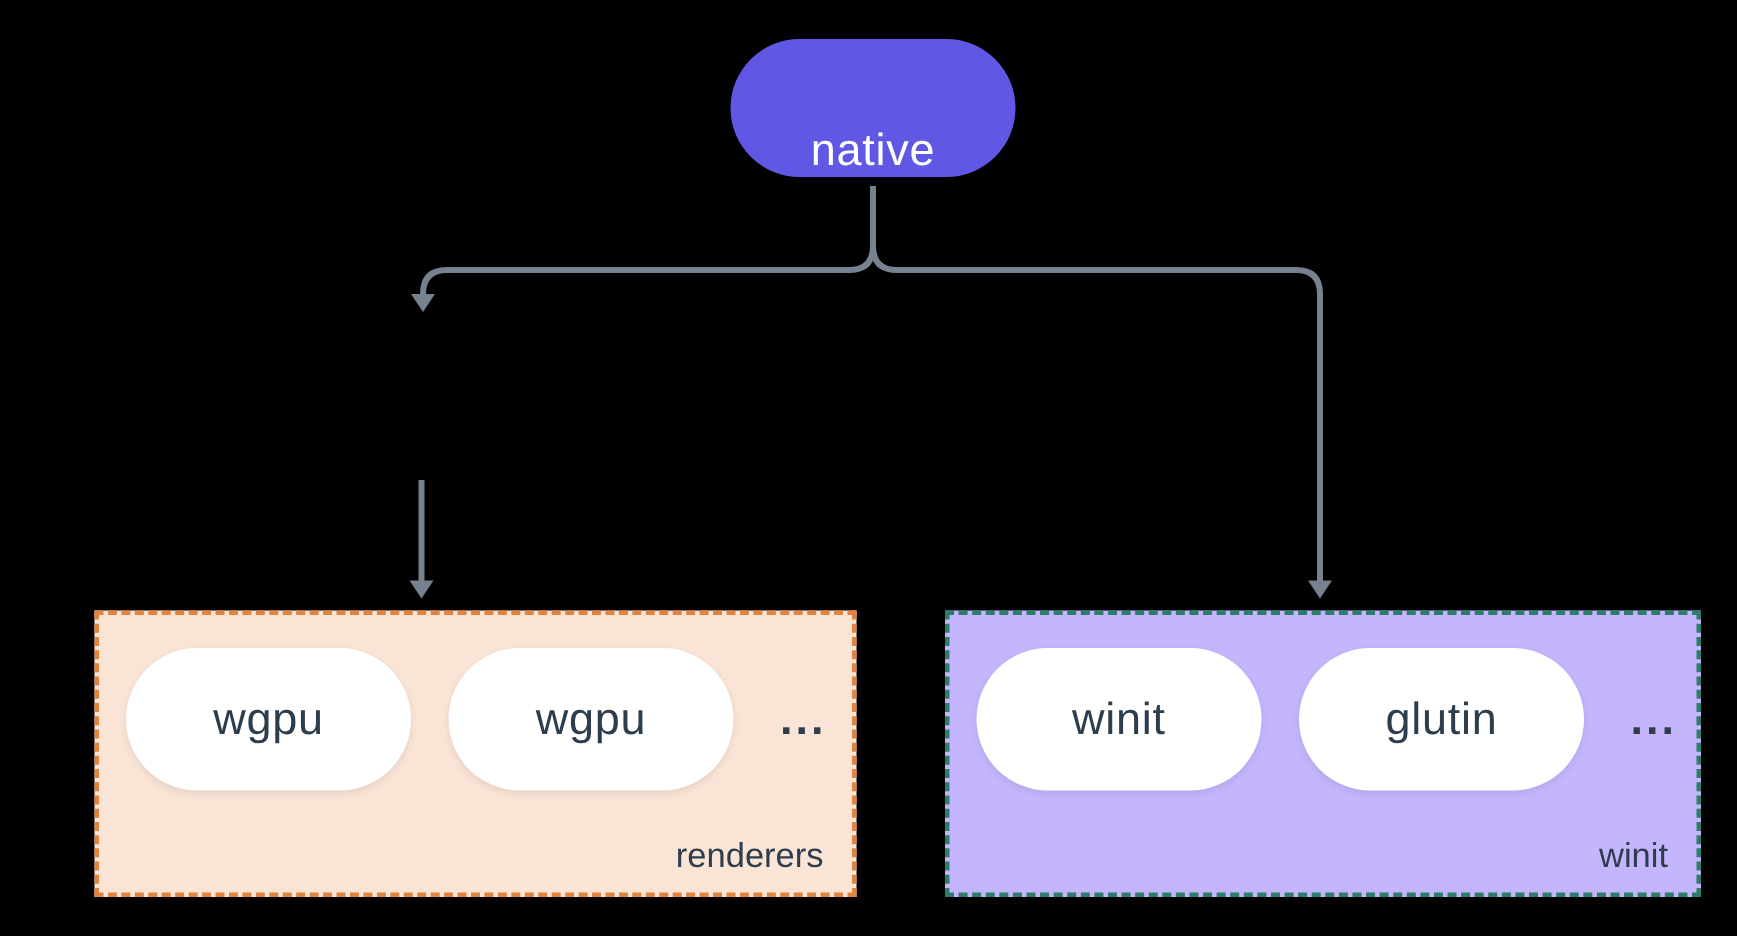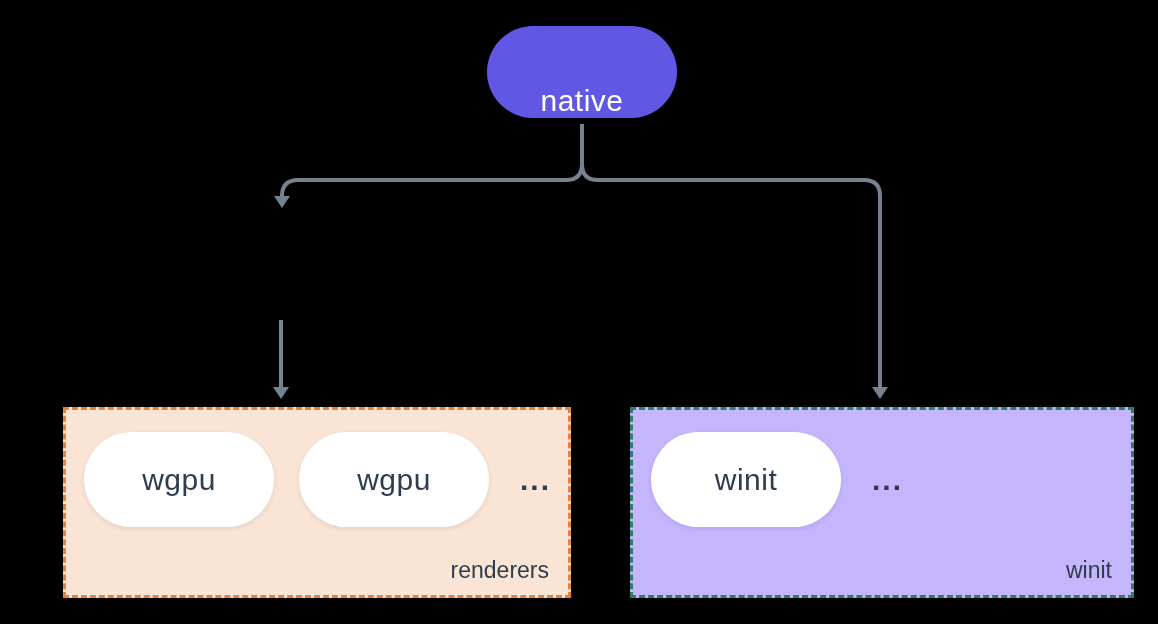--- a/index.html
+++ b/index.html
@@ -138,18 +138,21 @@
       <span class="ellipsis">...</span>
     </div>
     <span class="group-label">renderers</span>
   </div>
 
   <div class="group group-shells">
     <div class="pill-row">
       <div class="pill">
         <span>winit</span>
       </div>
+      <div class="pill">
+        <span>glutin</span>
+      </div>
       <span class="ellipsis">...</span>
     </div>
     <span class="group-label">winit</span>
   </div>
 
 </div>
 
 </body></html>

